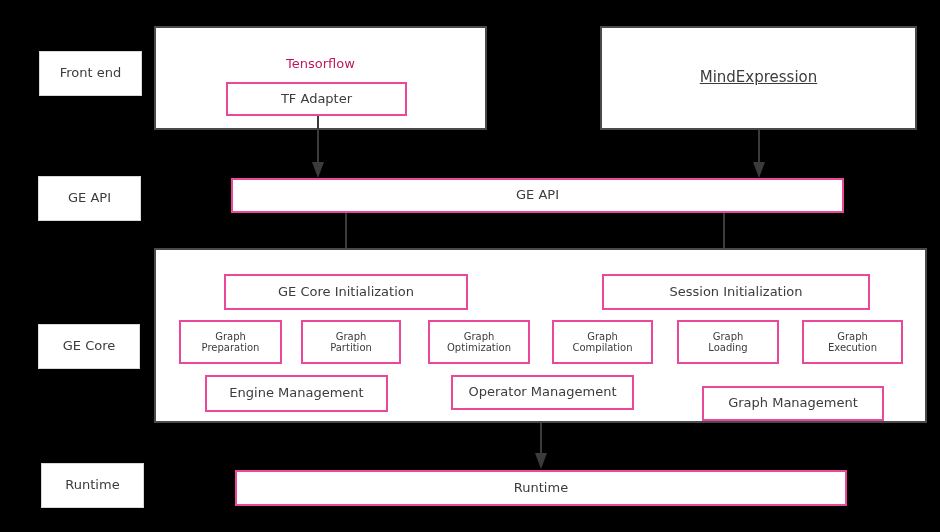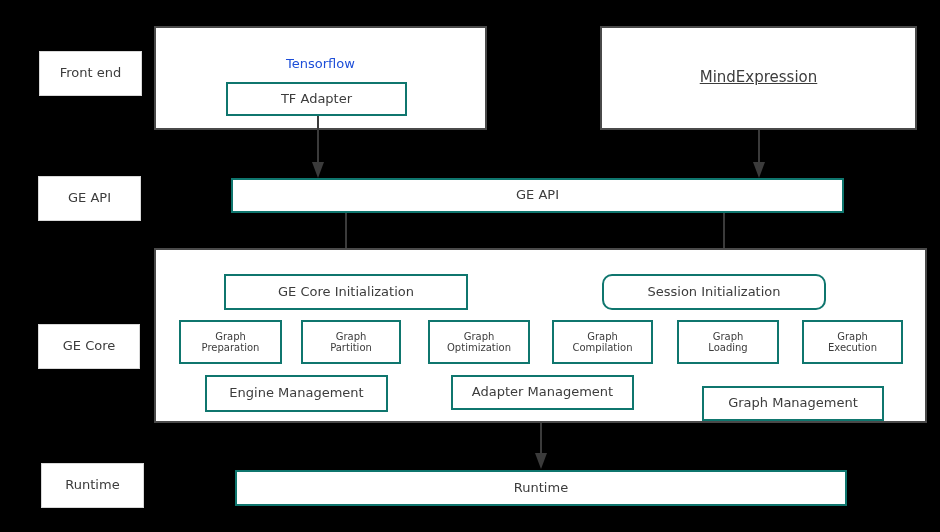--- a/index.html
+++ b/index.html
@@ -12,21 +12,21 @@
     width: 940px;
     height: 532px;
     background: #000000;
     font-family: "DejaVu Sans", sans-serif;
     overflow: hidden;
     margin-left: 13px;
   }
   .box {
     position: absolute;
     background: #ffffff;
-    border: 2px solid #0f766e;
+    border: 2px solid #ec4899;
     box-sizing: border-box;
     color: #3c3c3c;
     display: flex;
     align-items: center;
     justify-content: center;
     text-align: center;
     line-height: 1.15;
     white-space: pre-line;
   }
   .layer-label {
@@ -40,21 +40,21 @@
     align-items: flex-start;
     justify-content: center;
   }
   .group-title {
     position: absolute;
     top: 0;
     left: 0;
     right: 0;
     text-align: center;
     font-size: 13px;
-    color: #1d4ed8;
+    color: #be185d;
   }
   .unit {
     font-size: 10px;
     border-width: 2px;
   }
   .bar {
     font-size: 13px;
     border-width: 2px;
   }
   .wide-unit {
@@ -129,21 +129,21 @@
       <line x1="10" y1="0" x2="10" y2="50" stroke="#3b3b3b" stroke-width="2"></line>
       <polygon points="10,60 4,44 16,44" fill="#3b3b3b"></polygon>
     </svg>
   </div>
 
   <div class="box group-box" style="left:141px; top:248px; width:773px; height:175px;"></div>
 
   <div class="box wide-unit" style="left:211px; top:274px; width:244px; height:36px;">
     <span>GE Core Initialization</span>
   </div>
-  <div class="box wide-unit" style="left:589px; top:274px; width:224px; height:36px;border-radius:10px;">
+  <div class="box wide-unit" style="left:589px; top:274px; width:268px; height:36px;">
     <span>Session Initialization</span>
   </div>
 
   <div class="box unit" style="left:166px; top:320px; width:103px; height:44px;">
     <span>Graph
 Preparation</span>
   </div>
   <div class="box unit" style="left:288px; top:320px; width:100px; height:44px;">
     <span>Graph
 Partition</span>
@@ -162,21 +162,21 @@
   </div>
   <div class="box unit" style="left:789px; top:320px; width:101px; height:44px;">
     <span>Graph
 Execution</span>
   </div>
 
   <div class="box wide-unit" style="left:192px; top:375px; width:183px; height:37px;">
     <span>Engine Management</span>
   </div>
   <div class="box wide-unit" style="left:438px; top:375px; width:183px; height:35px;">
-    <span>Adapter Management</span>
+    <span>Operator Management</span>
   </div>
   <div class="box wide-unit" style="left:689px; top:386px; width:182px; height:35px;">
     <span>Graph Management</span>
   </div>
 
   <div class="arrow" style="left:518px; top:423px;">
     <svg width="20" height="48" viewBox="0 0 20 48">
       <line x1="10" y1="0" x2="10" y2="36" stroke="#3b3b3b" stroke-width="2"></line>
       <polygon points="10,46 4,30 16,30" fill="#3b3b3b"></polygon>
     </svg>

